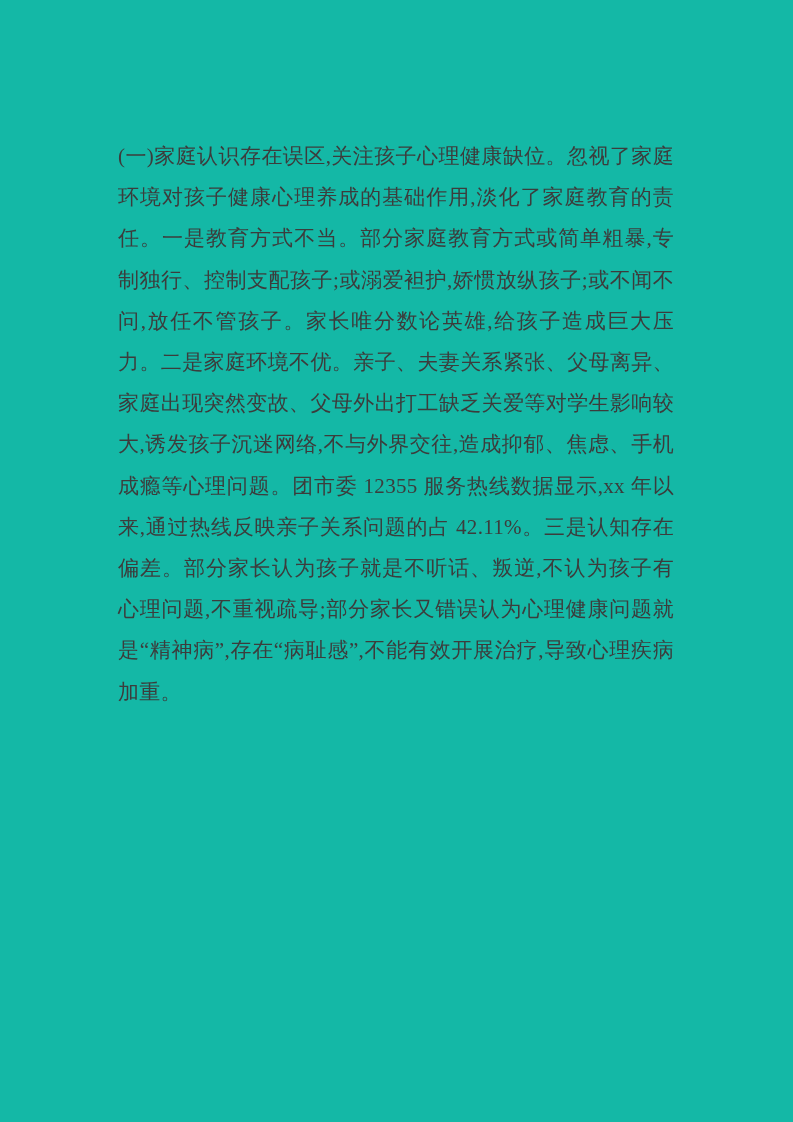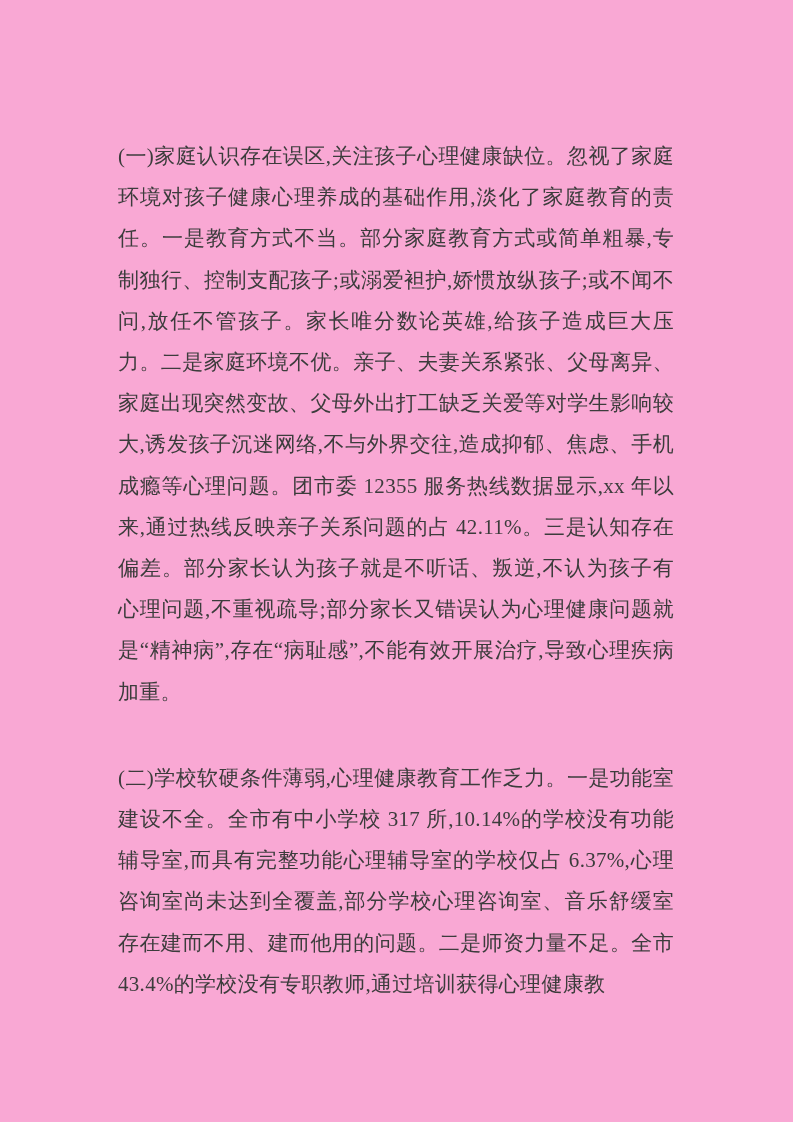--- a/index.html
+++ b/index.html
@@ -4,21 +4,21 @@
 <style>
   html, body {
     margin: 0;
     padding: 0;
     background: #ffffff;
   }
   .page {
     position: relative;
     width: 793px;
     height: 1122px;
-    background: #f9a8d4;
+    background: #14b8a6;
     overflow: hidden;
   }
   .text-block {
     position: absolute;
     left: 118px;
     top: 136px;
     width: 556px;
   }
   p.para {
     margin: 0 0 45px 0;
@@ -34,15 +34,14 @@
   p.para:last-child {
     margin-bottom: 0;
   }
 </style>
 </head>
 <body>
 
 <div class="page">
   <div class="text-block">
     <p class="para">(一)家庭认识存在误区,关注孩子心理健康缺位。忽视了家庭环境对孩子健康心理养成的基础作用,淡化了家庭教育的责任。一是教育方式不当。部分家庭教育方式或简单粗暴,专制独行、控制支配孩子;或溺爱袒护,娇惯放纵孩子;或不闻不问,放任不管孩子。家长唯分数论英雄,给孩子造成巨大压力。二是家庭环境不优。亲子、夫妻关系紧张、父母离异、家庭出现突然变故、父母外出打工缺乏关爱等对学生影响较大,诱发孩子沉迷网络,不与外界交往,造成抑郁、焦虑、手机成瘾等心理问题。团市委 12355 服务热线数据显示,xx 年以来,通过热线反映亲子关系问题的占 42.11%。三是认知存在偏差。部分家长认为孩子就是不听话、叛逆,不认为孩子有心理问题,不重视疏导;部分家长又错误认为心理健康问题就是“精神病”,存在“病耻感”,不能有效开展治疗,导致心理疾病加重。</p>
-    <p class="para">(二)学校软硬条件薄弱,心理健康教育工作乏力。一是功能室建设不全。全市有中小学校 317 所,10.14%的学校没有功能辅导室,而具有完整功能心理辅导室的学校仅占 6.37%,心理咨询室尚未达到全覆盖,部分学校心理咨询室、音乐舒缓室存在建而不用、建而他用的问题。二是师资力量不足。全市 43.4%的学校没有专职教师,通过培训获得心理健康教</p>
   </div>
 </div>
 
 </body></html>

